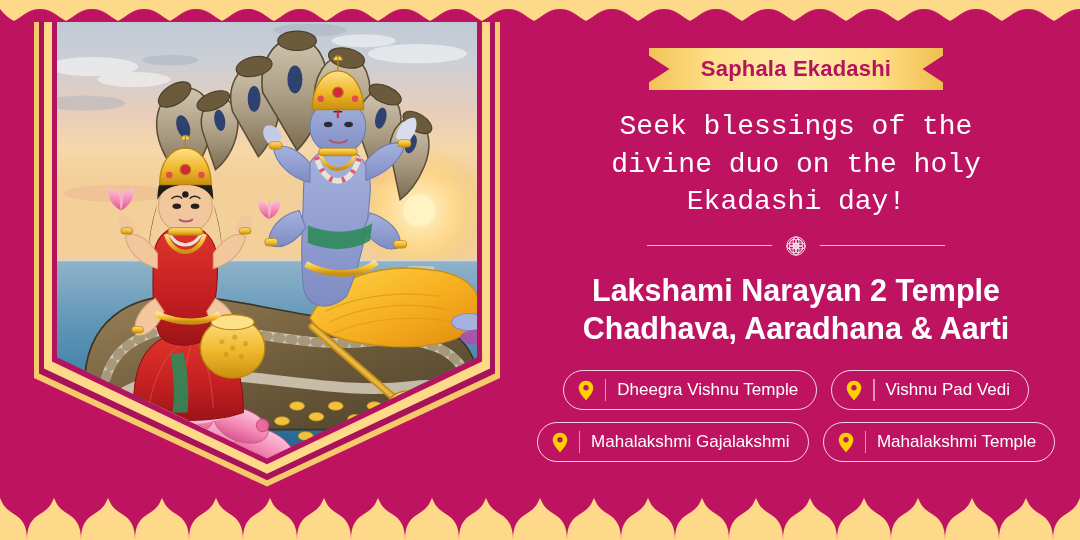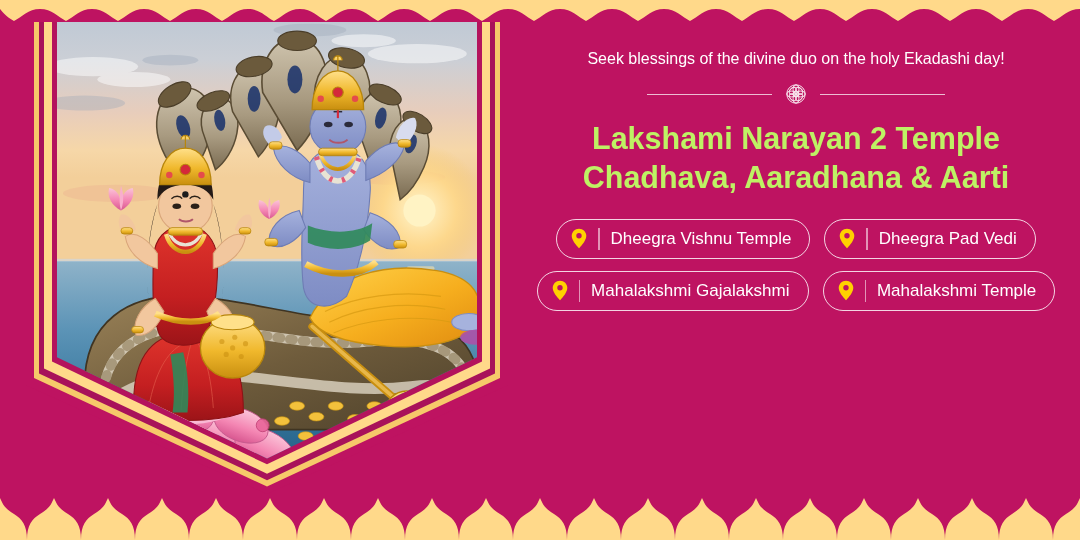--- a/index.html
+++ b/index.html
@@ -120,27 +120,28 @@
   .badge-text {
     font-size:22px;
     font-weight:bold;
     color:#B4135D;
     letter-spacing:.2px;
     white-space:nowrap;
   }
 
   
   .subtitle {
-    font-size:16px;
+    font-size:28px;
     line-height:1.34;
     color:#FFFFFF;
     text-align:center;
     max-width:470px;
     font-weight:400;
     margin-bottom:12px;
+    font-family:Liberation Mono, monospace;
   }
 
   
   .divider {
     display:flex;
     align-items:center;
     justify-content:center;
     width:298px;
     height:26px;
     margin-bottom:12px;
@@ -155,21 +156,21 @@
     width:24px;
     height:24px;
     display:block;
   }
 
   
   .title {
     font-size:30.5px;
     line-height:1.27;
     font-weight:bold;
-    color:#bef264;
+    color:#ffffff;
     text-align:center;
     max-width:530px;
     margin-bottom:22px;
   }
 
   
   .chips {
     display:flex;
     flex-wrap:wrap;
     justify-content:center;
@@ -578,20 +579,25 @@
             <circle cx="188" cy="424" r="5" fill="#6fd0e8" stroke="#3f9fc0" stroke-width=".8"></circle>
             <circle cx="12" cy="412" r="5" fill="#e8b24a" stroke="#bc8520" stroke-width=".8"></circle>
           </g>
         </g>
       </svg>
     </div>
   </div>
 
   <div class="content">
 
+    <div class="badge-wrap">
+      <div class="badge">
+        <span class="badge-text">Saphala Ekadashi</span>
+      </div>
+    </div>
 
     <div class="subtitle">Seek blessings of the divine duo on the holy Ekadashi day!</div>
 
     <div class="divider">
       <span class="divider-line"></span>
       <svg class="divider-orn" viewBox="0 0 24 24">
         <g fill="none" stroke="#ffffff" stroke-width="1" opacity=".9">
           <circle cx="12" cy="12" r="9.2"></circle>
           <circle cx="12" cy="12" r="3.1"></circle>
           <ellipse cx="12" cy="7.4" rx="2.9" ry="4.4"></ellipse>
@@ -619,21 +625,21 @@
         <span class="chip-sep"></span>
         <span class="chip-label">Dheegra Vishnu Temple</span>
       </div>
 
       <div class="chip">
         <svg class="chip-pin" viewBox="0 0 16 21">
           <path d="M8 0.7 C3.9 0.7 0.7 3.9 0.7 8 C0.7 13.2 8 20.3 8 20.3 C8 20.3 15.3 13.2 15.3 8 C15.3 3.9 12.1 0.7 8 0.7 Z" fill="#FFD100"></path>
           <circle cx="8" cy="7.8" r="2.7" fill="#BE1361"></circle>
         </svg>
         <span class="chip-sep"></span>
-        <span class="chip-label">Dheegra Pad Vedi</span>
+        <span class="chip-label">Vishnu Pad Vedi</span>
       </div>
 
       <div class="chip">
         <svg class="chip-pin" viewBox="0 0 16 21">
           <path d="M8 0.7 C3.9 0.7 0.7 3.9 0.7 8 C0.7 13.2 8 20.3 8 20.3 C8 20.3 15.3 13.2 15.3 8 C15.3 3.9 12.1 0.7 8 0.7 Z" fill="#FFD100"></path>
           <circle cx="8" cy="7.8" r="2.7" fill="#BE1361"></circle>
         </svg>
         <span class="chip-sep"></span>
         <span class="chip-label">Mahalakshmi Gajalakshmi</span>
       </div>

